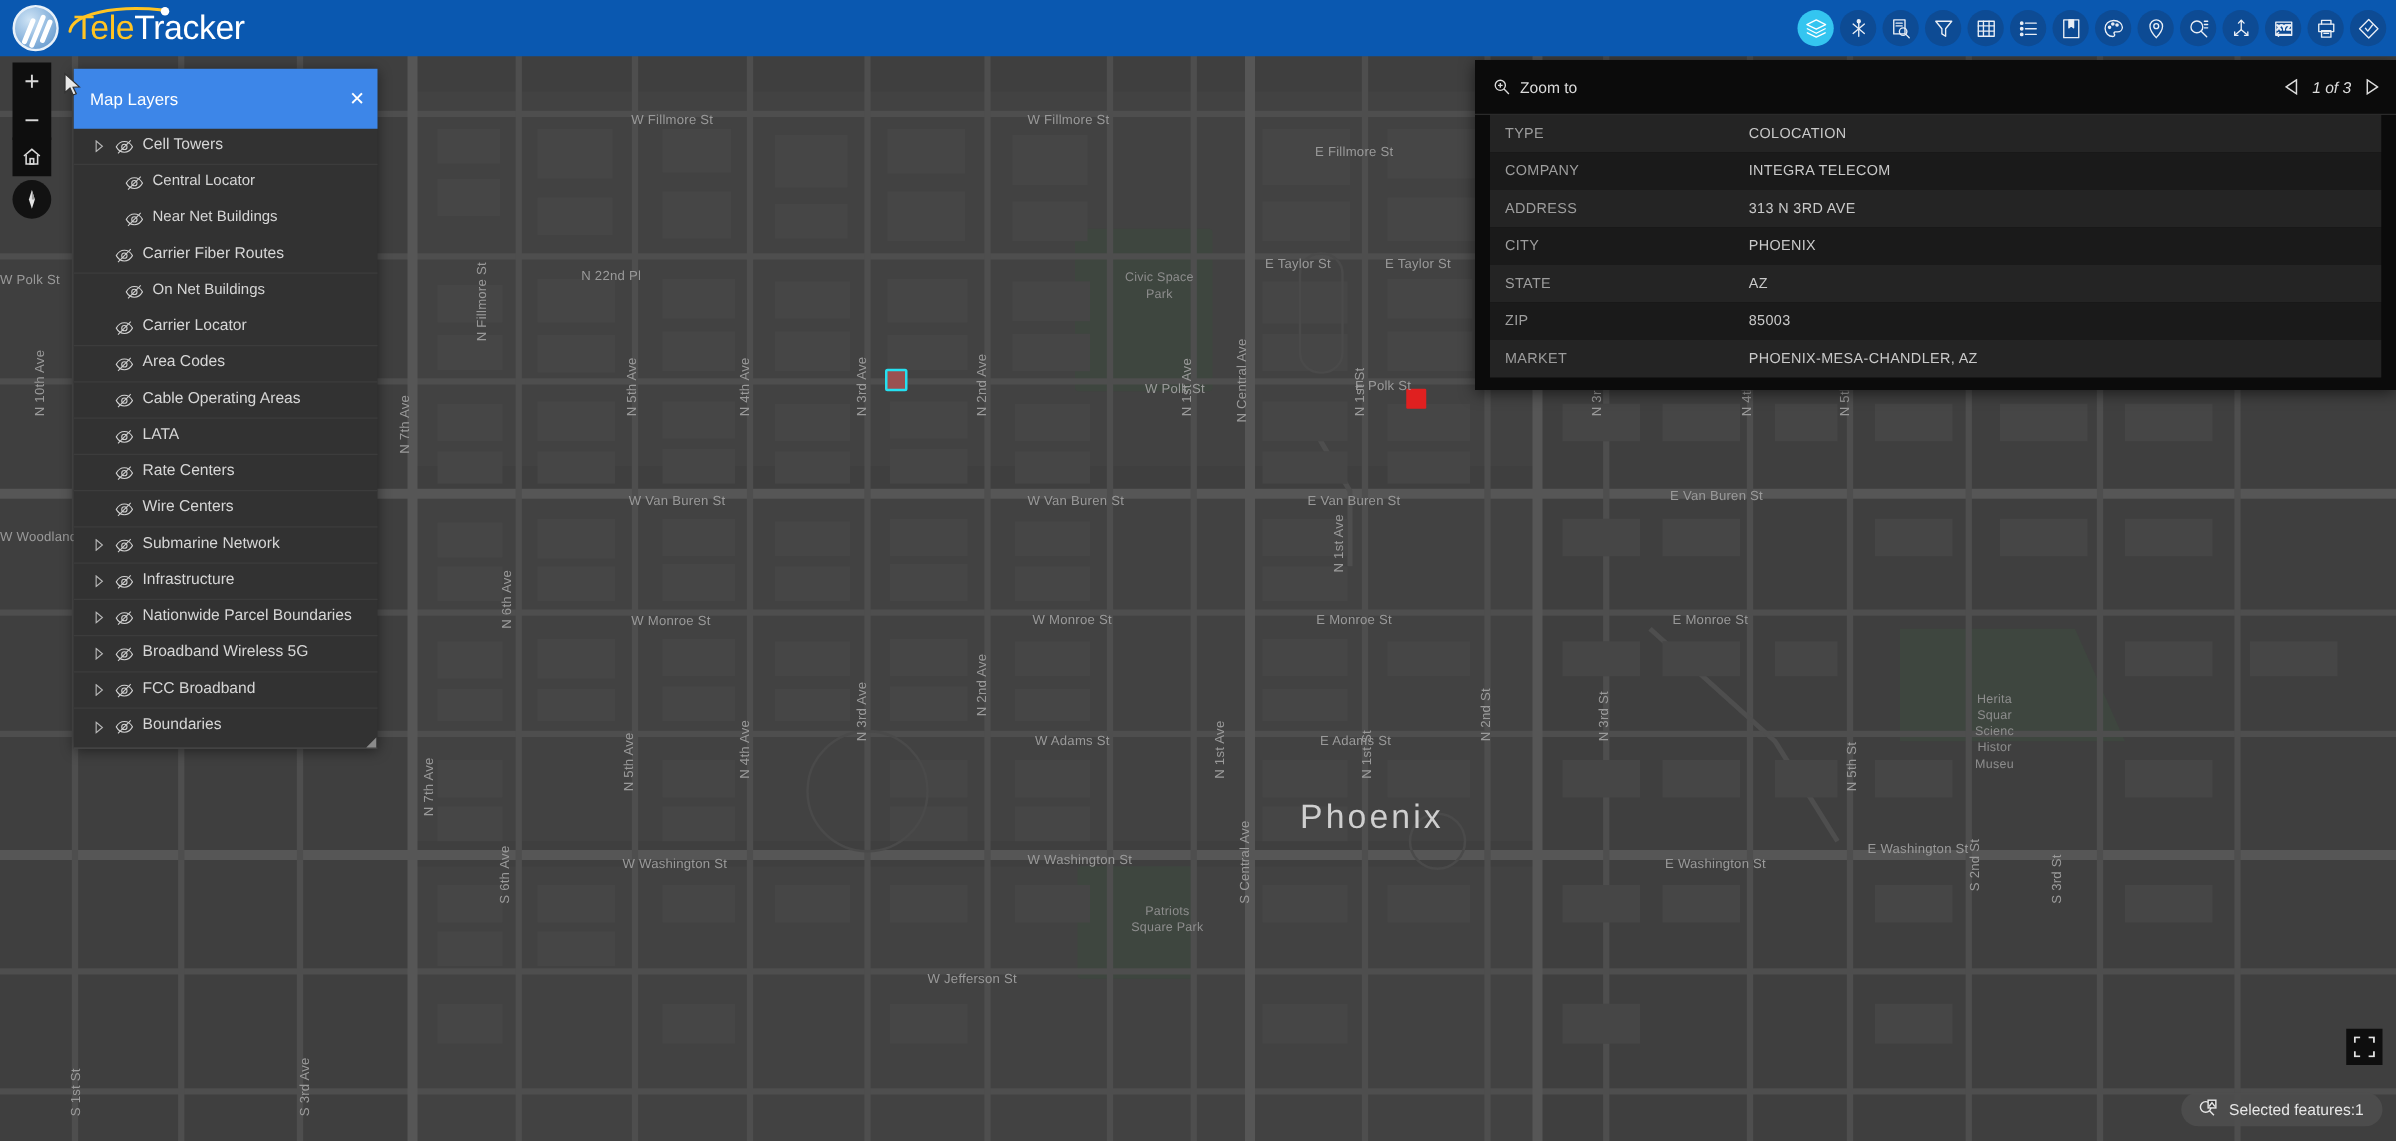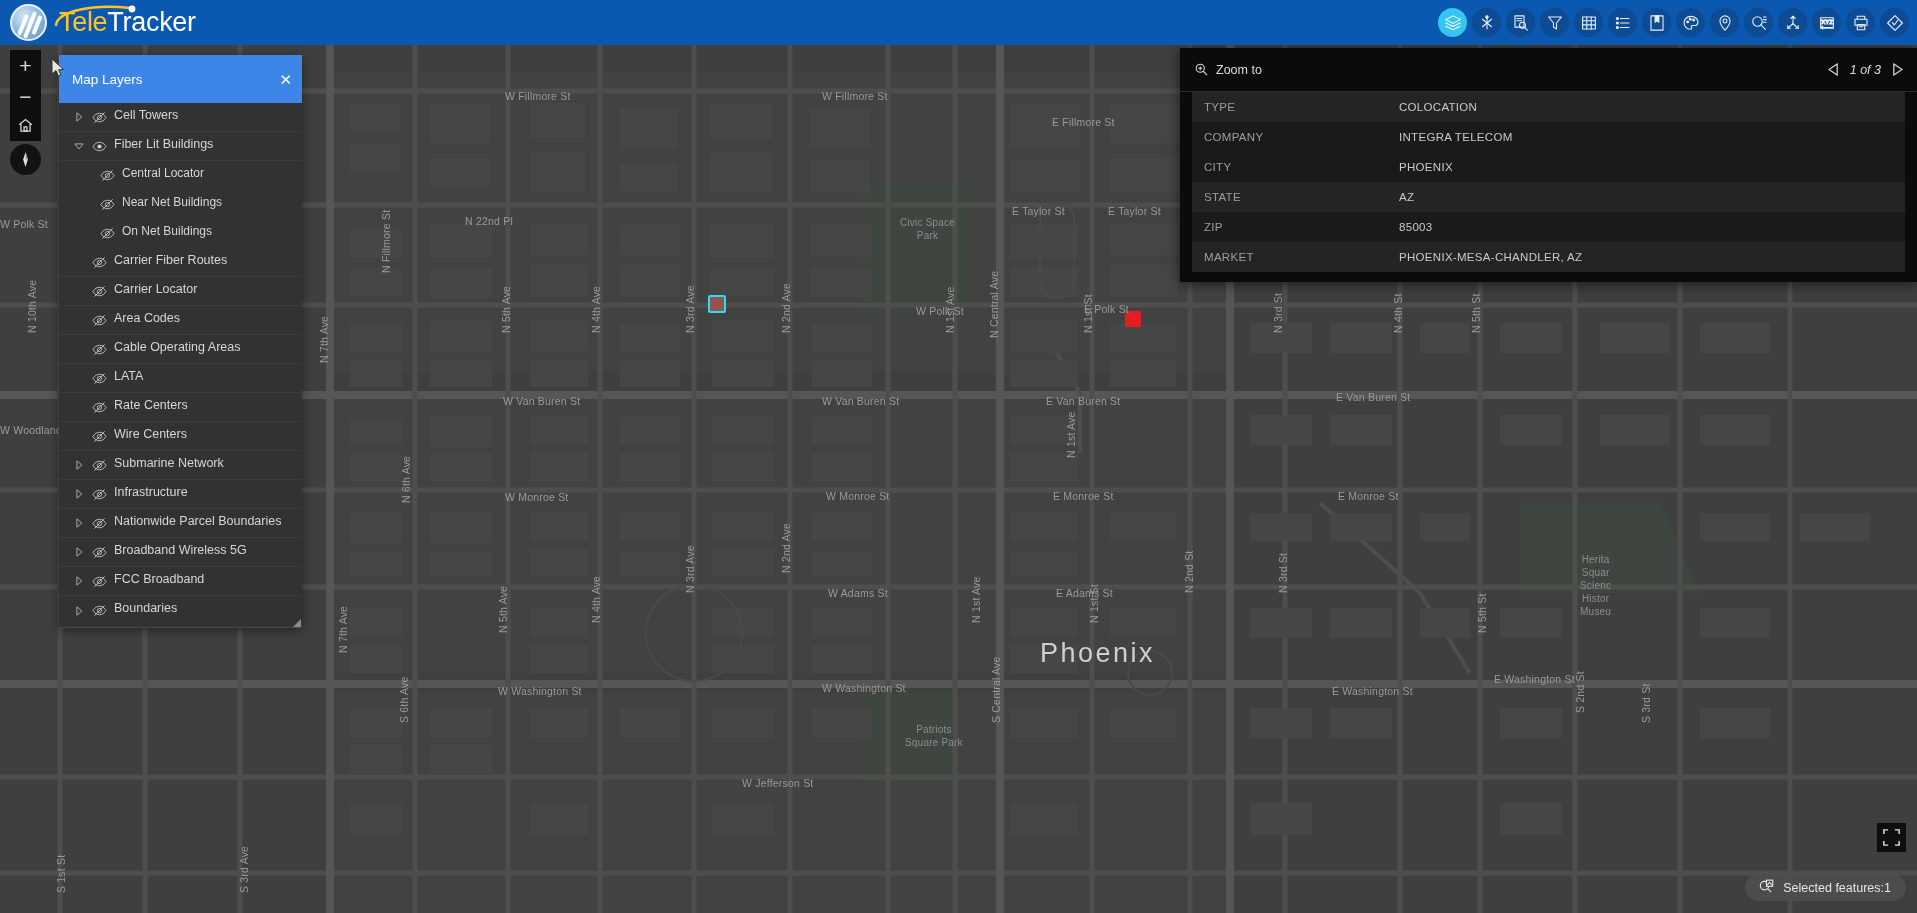--- a/index.html
+++ b/index.html
@@ -639,74 +639,60 @@
           </span>
           <span class="eye">
             <svg width="15" height="15" viewBox="0 0 22 22" fill="none" stroke="#cfcfcf" stroke-width="1.25">
               <path d="M1.5 11 C4 6.5 7.5 4.8 11 4.8 C14.5 4.8 18 6.5 20.5 11 C18 15.5 14.5 17.2 11 17.2 C7.5 17.2 4 15.5 1.5 11 Z"></path>
               <circle cx="11" cy="11" r="3.1"></circle>
               <line x1="3.5" y1="18.5" x2="18.5" y2="3.5"></line>
             </svg>
           </span>
           <span class="lbl">Cell Towers</span>
         </div>
-        <div class="lrow">
-          <span class="tri">
-            <svg width="10" height="10" viewBox="0 0 12 12">
-              <polygon points="1,3.5 11,3.5 6,9.5" fill="none" stroke="#b5b5b5" stroke-width="1.1"></polygon>
-            </svg>
-          </span>
-          <span class="eye">
-            <svg width="15" height="15" viewBox="0 0 22 22" fill="none" stroke="#cfcfcf" stroke-width="1.25">
-              <path d="M1.5 11 C4 6.5 7.5 4.8 11 4.8 C14.5 4.8 18 6.5 20.5 11 C18 15.5 14.5 17.2 11 17.2 C7.5 17.2 4 15.5 1.5 11 Z"></path>
-              <circle cx="11" cy="11" r="3.1" fill="#cfcfcf" stroke="none"></circle>
-            </svg>
-          </span>
-          <span class="lbl">Fiber Lit Buildings</span>
-        </div>
         <div class="lrow child">
           <span class="eye">
             <svg width="15" height="15" viewBox="0 0 22 22" fill="none" stroke="#cfcfcf" stroke-width="1.25">
               <path d="M1.5 11 C4 6.5 7.5 4.8 11 4.8 C14.5 4.8 18 6.5 20.5 11 C18 15.5 14.5 17.2 11 17.2 C7.5 17.2 4 15.5 1.5 11 Z"></path>
               <circle cx="11" cy="11" r="3.1"></circle>
               <line x1="3.5" y1="18.5" x2="18.5" y2="3.5"></line>
             </svg>
           </span>
           <span class="lbl">Central Locator</span>
         </div>
         <div class="lrow child">
           <span class="eye">
             <svg width="15" height="15" viewBox="0 0 22 22" fill="none" stroke="#cfcfcf" stroke-width="1.25">
               <path d="M1.5 11 C4 6.5 7.5 4.8 11 4.8 C14.5 4.8 18 6.5 20.5 11 C18 15.5 14.5 17.2 11 17.2 C7.5 17.2 4 15.5 1.5 11 Z"></path>
               <circle cx="11" cy="11" r="3.1"></circle>
               <line x1="3.5" y1="18.5" x2="18.5" y2="3.5"></line>
             </svg>
           </span>
           <span class="lbl">Near Net Buildings</span>
         </div>
+        <div class="lrow">
+          <span class="tri"></span>
+          <span class="eye">
+            <svg width="15" height="15" viewBox="0 0 22 22" fill="none" stroke="#cfcfcf" stroke-width="1.25">
+              <path d="M1.5 11 C4 6.5 7.5 4.8 11 4.8 C14.5 4.8 18 6.5 20.5 11 C18 15.5 14.5 17.2 11 17.2 C7.5 17.2 4 15.5 1.5 11 Z"></path>
+              <circle cx="11" cy="11" r="3.1"></circle>
+              <line x1="3.5" y1="18.5" x2="18.5" y2="3.5"></line>
+            </svg>
+          </span>
+          <span class="lbl">Carrier Fiber Routes</span>
+        </div>
         <div class="lrow child">
           <span class="eye">
             <svg width="15" height="15" viewBox="0 0 22 22" fill="none" stroke="#cfcfcf" stroke-width="1.25">
               <path d="M1.5 11 C4 6.5 7.5 4.8 11 4.8 C14.5 4.8 18 6.5 20.5 11 C18 15.5 14.5 17.2 11 17.2 C7.5 17.2 4 15.5 1.5 11 Z"></path>
               <circle cx="11" cy="11" r="3.1"></circle>
               <line x1="3.5" y1="18.5" x2="18.5" y2="3.5"></line>
             </svg>
           </span>
           <span class="lbl">On Net Buildings</span>
-        </div>
-        <div class="lrow">
-          <span class="tri"></span>
-          <span class="eye">
-            <svg width="15" height="15" viewBox="0 0 22 22" fill="none" stroke="#cfcfcf" stroke-width="1.25">
-              <path d="M1.5 11 C4 6.5 7.5 4.8 11 4.8 C14.5 4.8 18 6.5 20.5 11 C18 15.5 14.5 17.2 11 17.2 C7.5 17.2 4 15.5 1.5 11 Z"></path>
-              <circle cx="11" cy="11" r="3.1"></circle>
-              <line x1="3.5" y1="18.5" x2="18.5" y2="3.5"></line>
-            </svg>
-          </span>
-          <span class="lbl">Carrier Fiber Routes</span>
         </div>
         <div class="lrow">
           <span class="tri"></span>
           <span class="eye">
             <svg width="15" height="15" viewBox="0 0 22 22" fill="none" stroke="#cfcfcf" stroke-width="1.25">
               <path d="M1.5 11 C4 6.5 7.5 4.8 11 4.8 C14.5 4.8 18 6.5 20.5 11 C18 15.5 14.5 17.2 11 17.2 C7.5 17.2 4 15.5 1.5 11 Z"></path>
               <circle cx="11" cy="11" r="3.1"></circle>
               <line x1="3.5" y1="18.5" x2="18.5" y2="3.5"></line>
             </svg>
           </span>
@@ -887,20 +873,24 @@
       </div>
     </div>
     <div class="popup-table" id="popup-table">
         <div class="prow odd">
           <span class="pk">TYPE</span>
           <span class="pv">COLOCATION</span>
         </div>
         <div class="prow even">
           <span class="pk">COMPANY</span>
           <span class="pv">INTEGRA TELECOM</span>
+        </div>
+        <div class="prow odd">
+          <span class="pk">ADDRESS</span>
+          <span class="pv">313 N 3RD AVE</span>
         </div>
         <div class="prow even">
           <span class="pk">CITY</span>
           <span class="pv">PHOENIX</span>
         </div>
         <div class="prow odd">
           <span class="pk">STATE</span>
           <span class="pv">AZ</span>
         </div>
         <div class="prow even">

